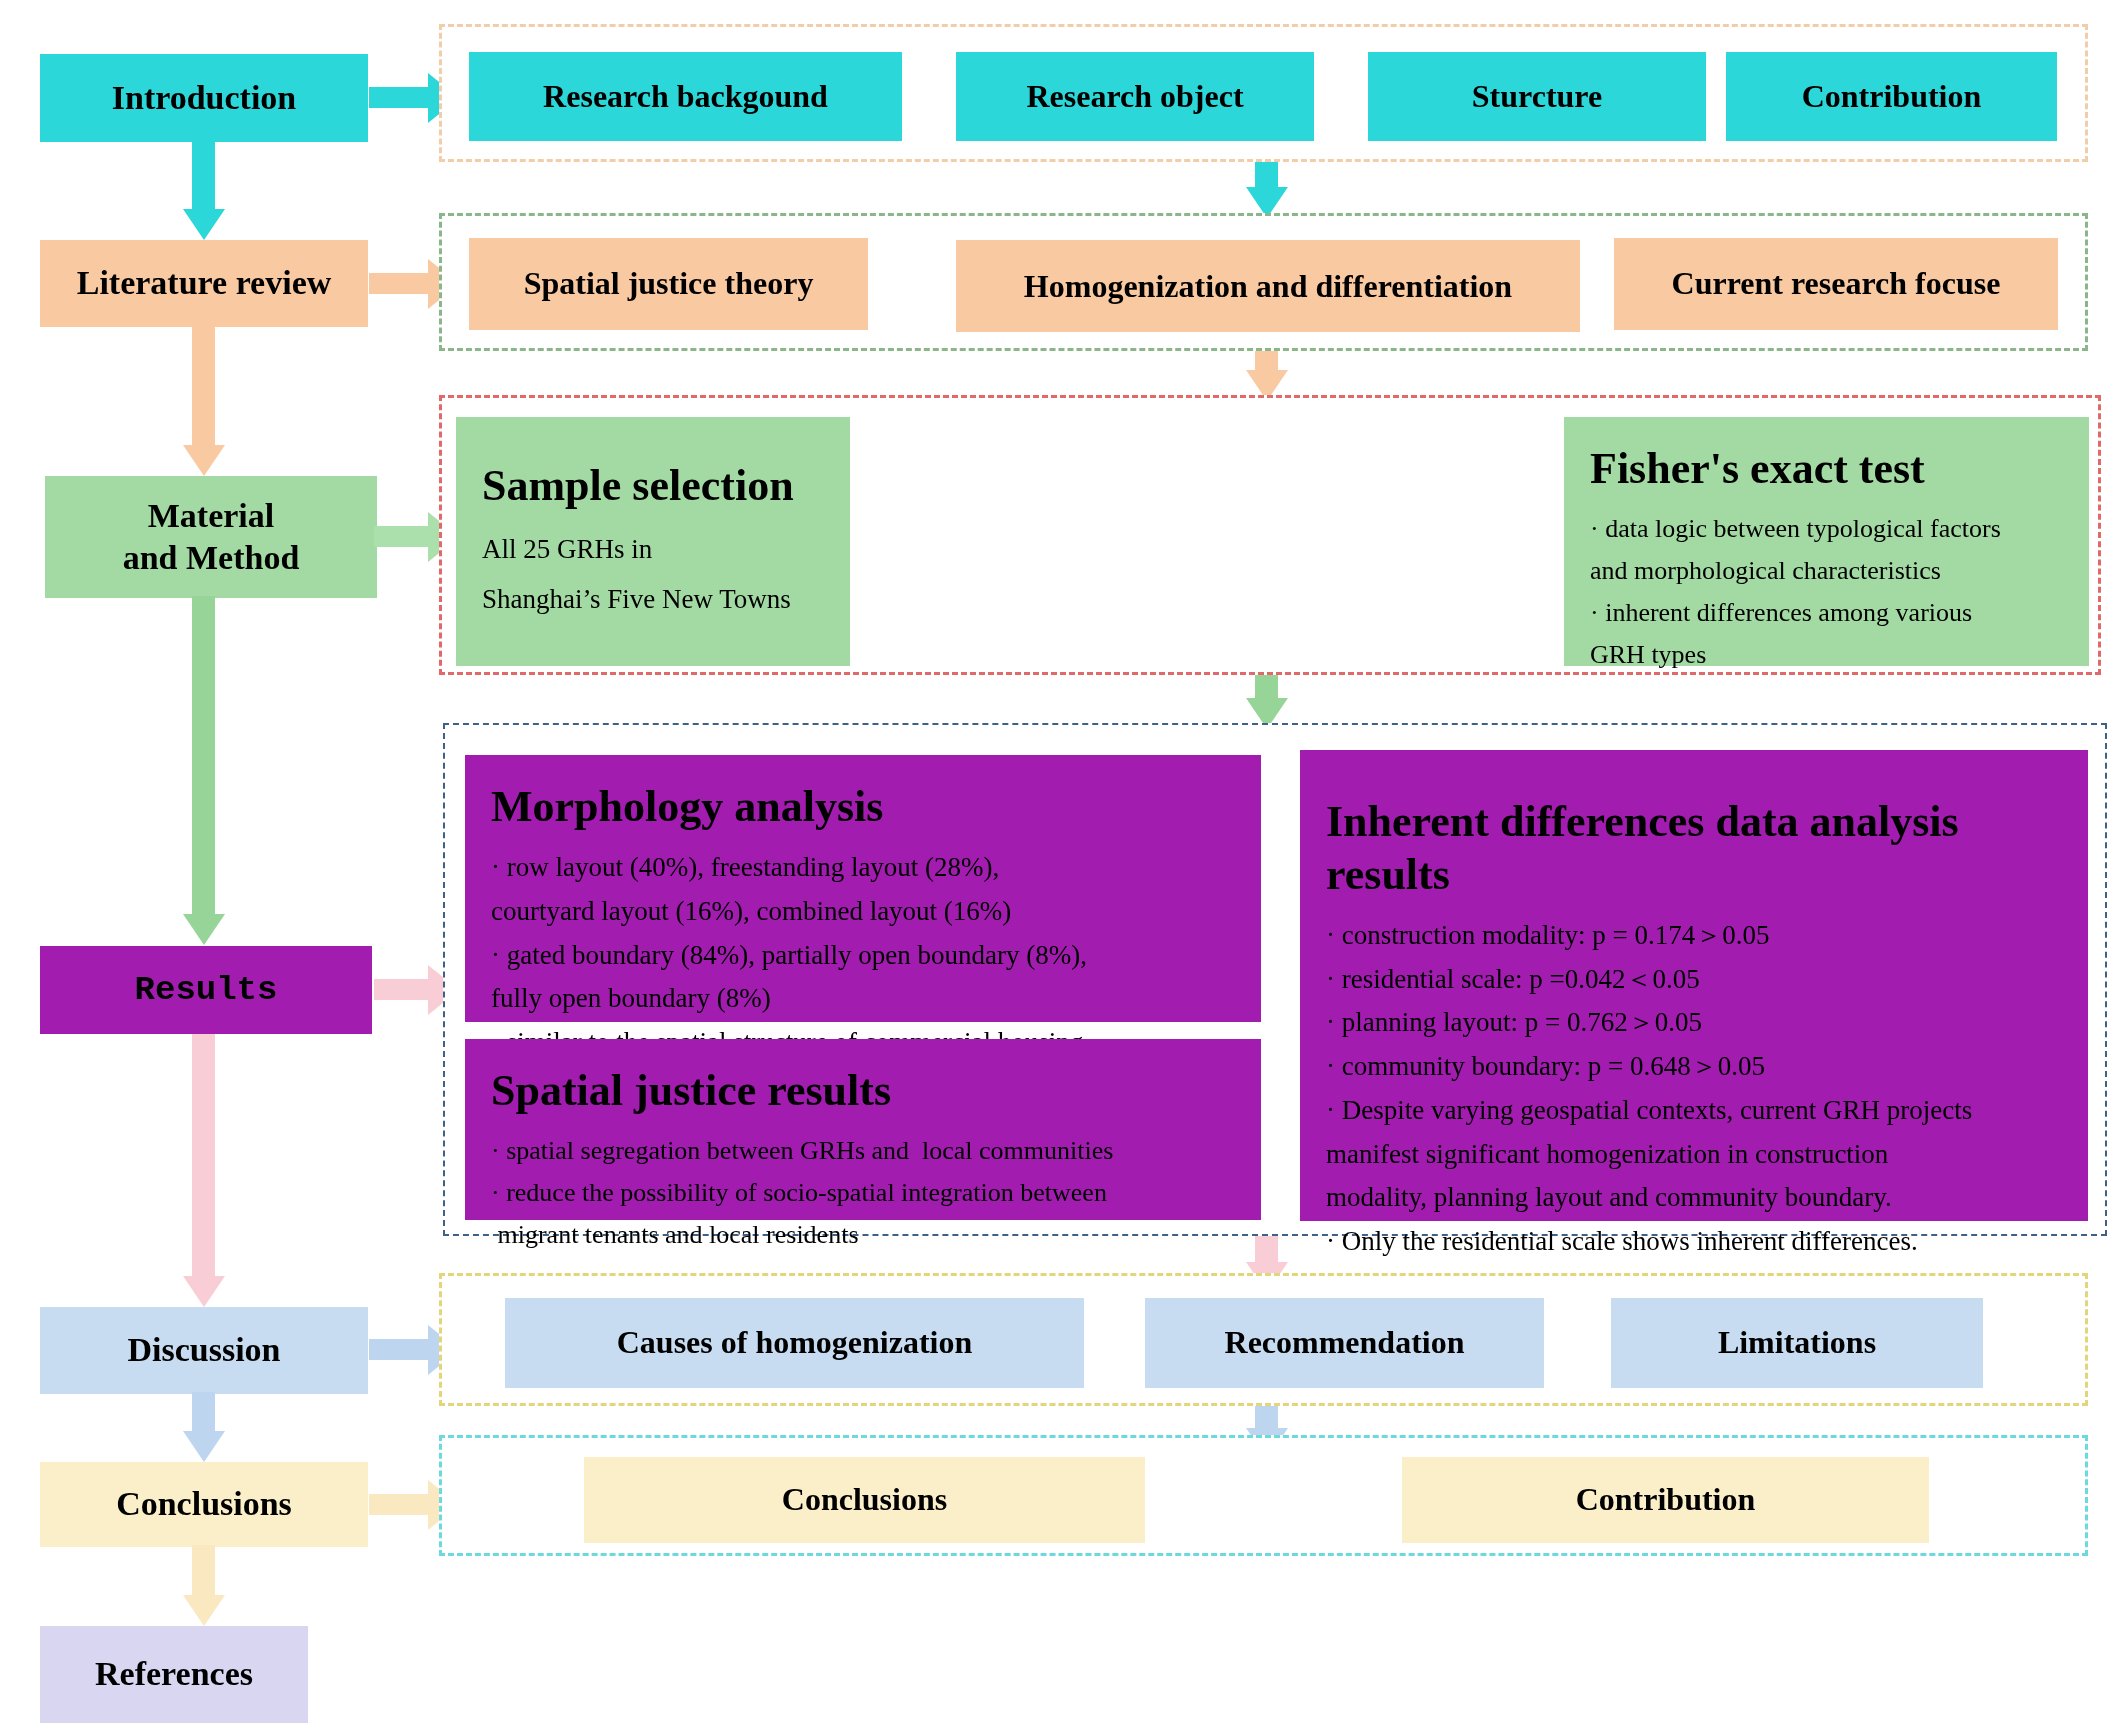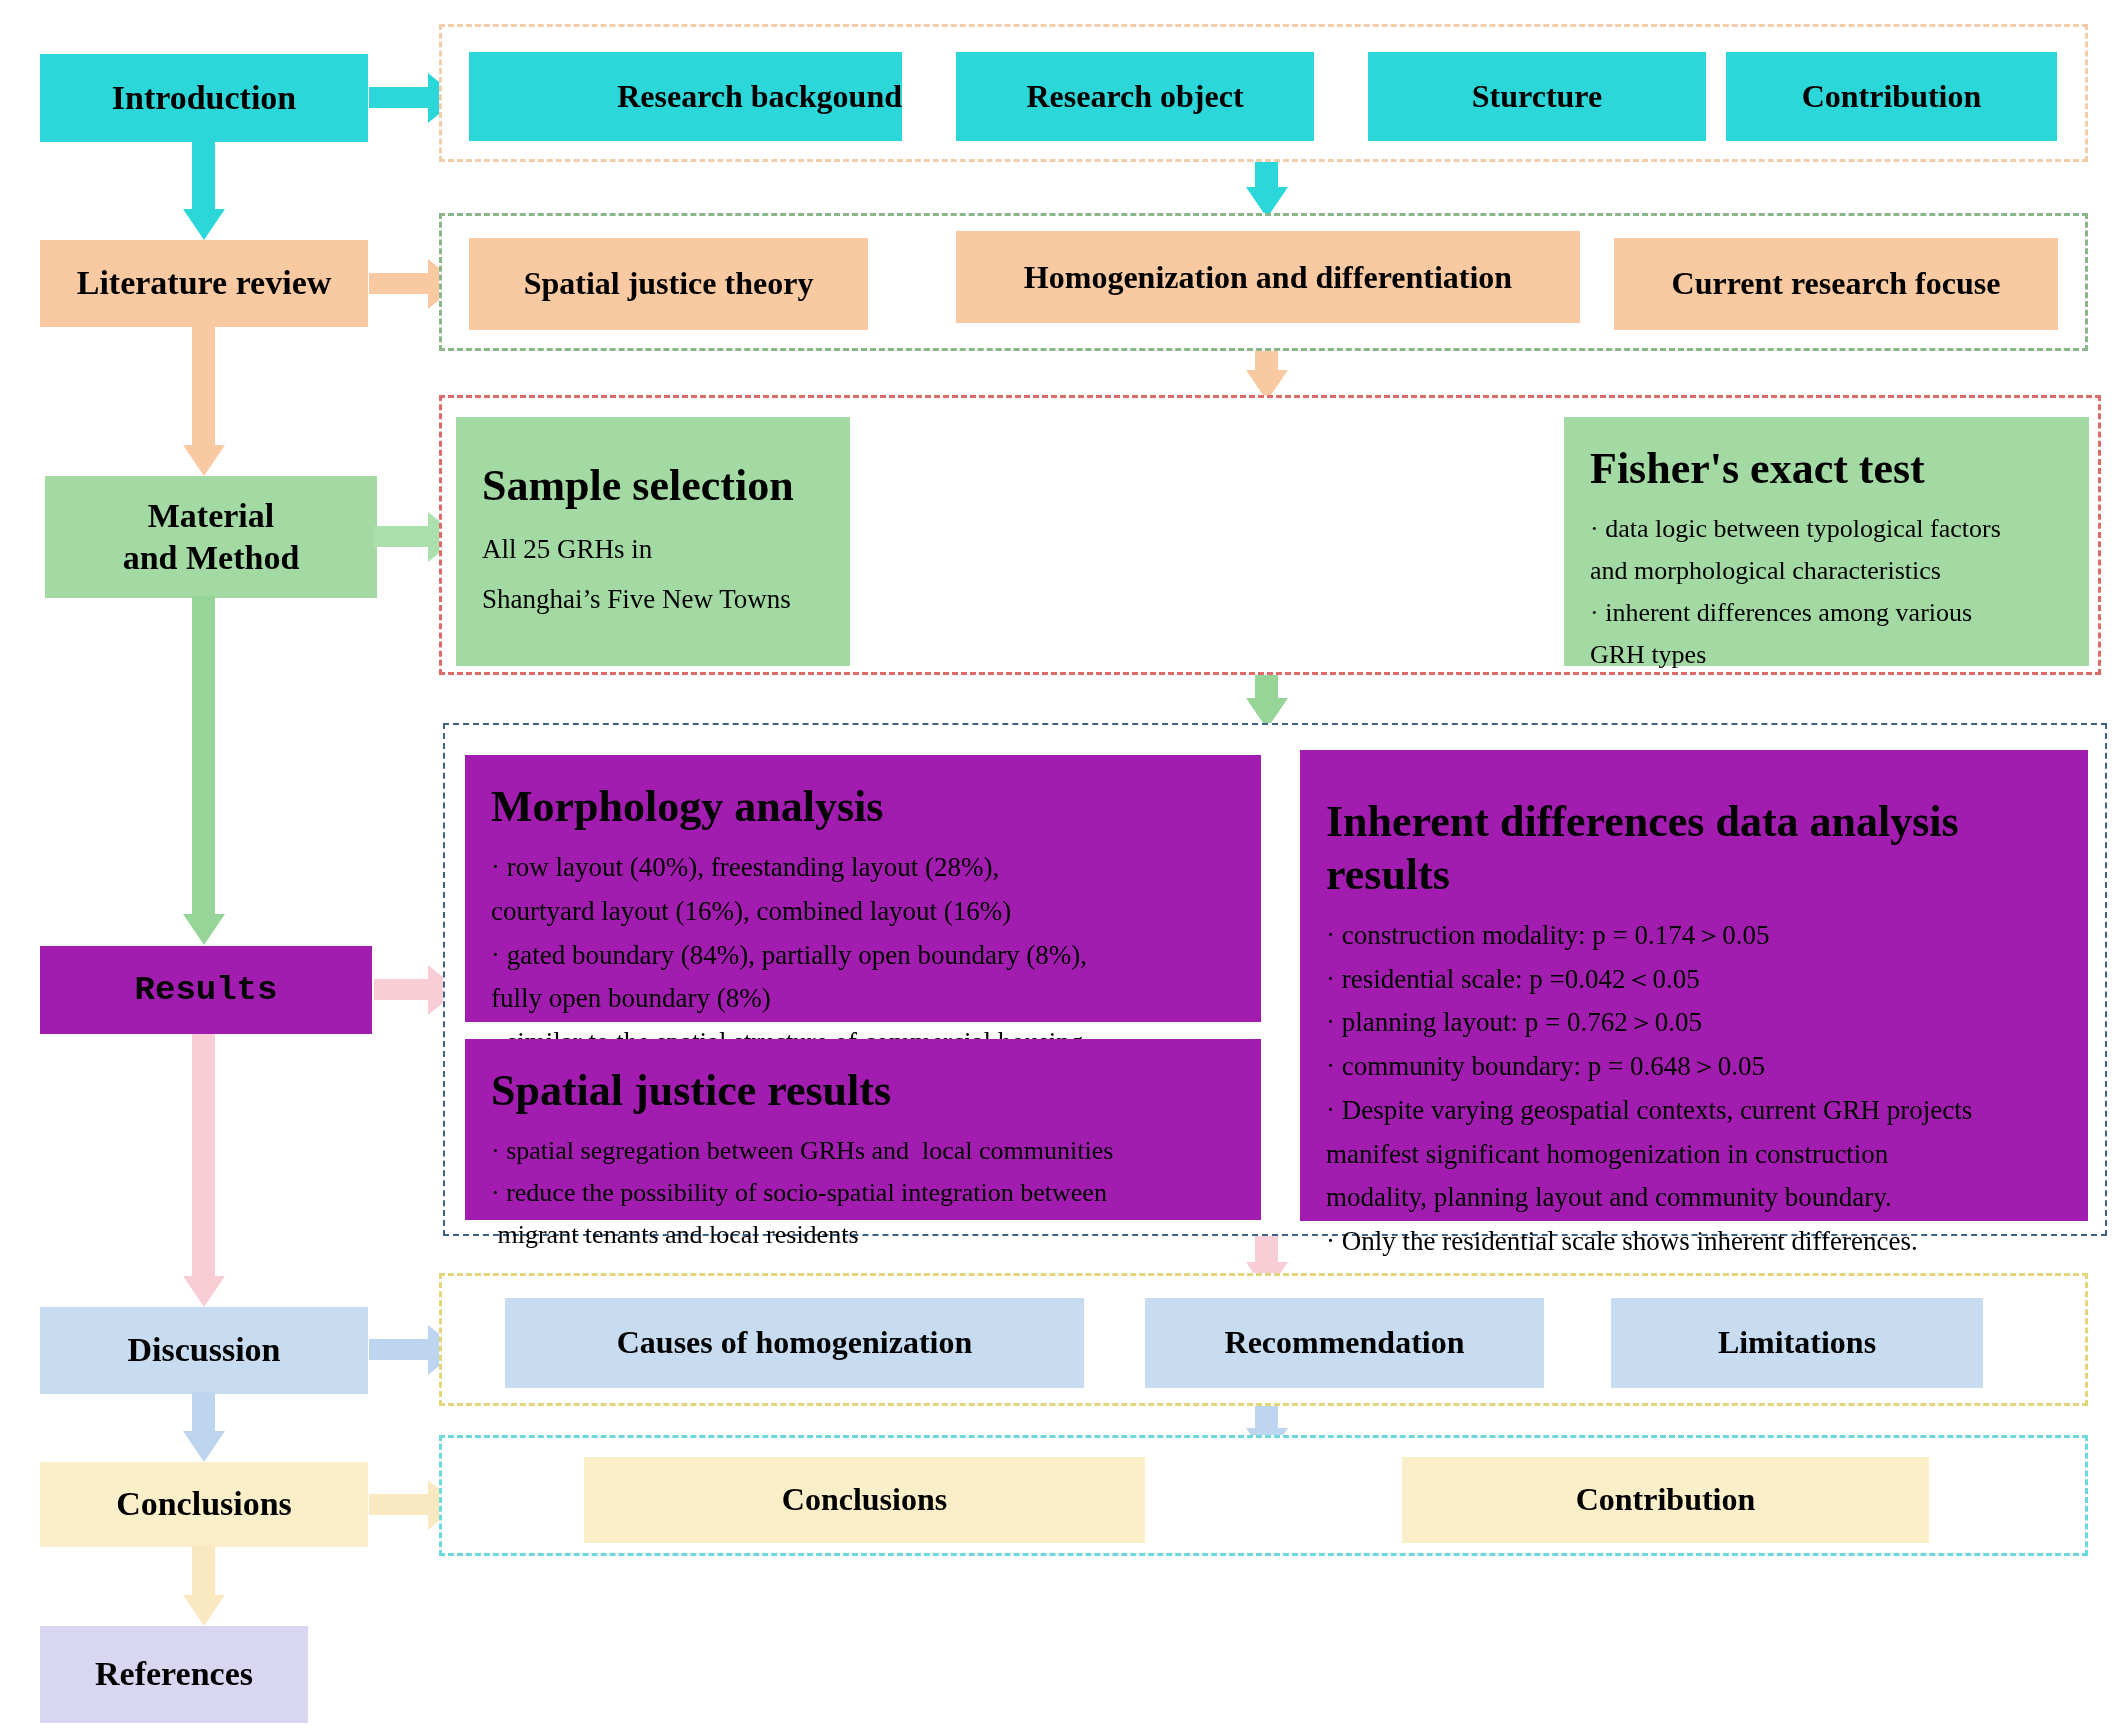--- a/index.html
+++ b/index.html
@@ -142,39 +142,39 @@
   <div class="arrow-down c-pink" style="left:1245px; top:1231px; height:62px;">
       <div class="shaft"></div>
       <div class="head"></div>
     </div>
   <div class="arrow-down c-blue" style="left:1245px; top:1401px; height:58px;">
       <div class="shaft"></div>
       <div class="head"></div>
     </div>
 
   <div class="group" style="left:439px; top:24px; width:1649px; height:138px; border:3.1px dashed #F2CDA9;">
-    <div class="item f-cyan" style="left:27px;   top:25px; width:433px; height:89px;justify-content:flex-end;">
+    <div class="item f-cyan" style="left:27px;   top:25px; width:433px; height:89px;">
         <span>Research backgound</span>
       </div>
     <div class="item f-cyan" style="left:514px;  top:25px; width:358px; height:89px;">
         <span>Research object</span>
       </div>
     <div class="item f-cyan" style="left:926px; top:25px; width:338px; height:89px;">
         <span>Sturcture</span>
       </div>
     <div class="item f-cyan" style="left:1284px; top:25px; width:331px; height:89px;">
         <span>Contribution</span>
       </div>
   </div>
 
   <div class="group" style="left:439px; top:213px; width:1649px; height:138px; border:3.1px dashed #8AB68A;">
     <div class="item f-peach" style="left:27px;   top:21.6px; width:399px; height:92px;">
         <span>Spatial justice theory</span>
       </div>
-    <div class="item f-peach" style="left:514px;  top:15px; width:624px; height:92px;">
+    <div class="item f-peach" style="left:514px;  top:24px; width:624px; height:92px;">
         <span>Homogenization and differentiation</span>
       </div>
     <div class="item f-peach" style="left:1172px; top:21.6px; width:444px; height:92px;">
         <span>Current research focuse</span>
       </div>
   </div>
 
   <div class="group" style="left:439px; top:395px; width:1662px; height:280px; border:3.1px dashed #E06A6A;">
     <div class="card f-green" style="left:14px; top:18.5px; width:394px; height:249px; padding-top:43px;">
       <div class="card-title">Sample selection</div>

